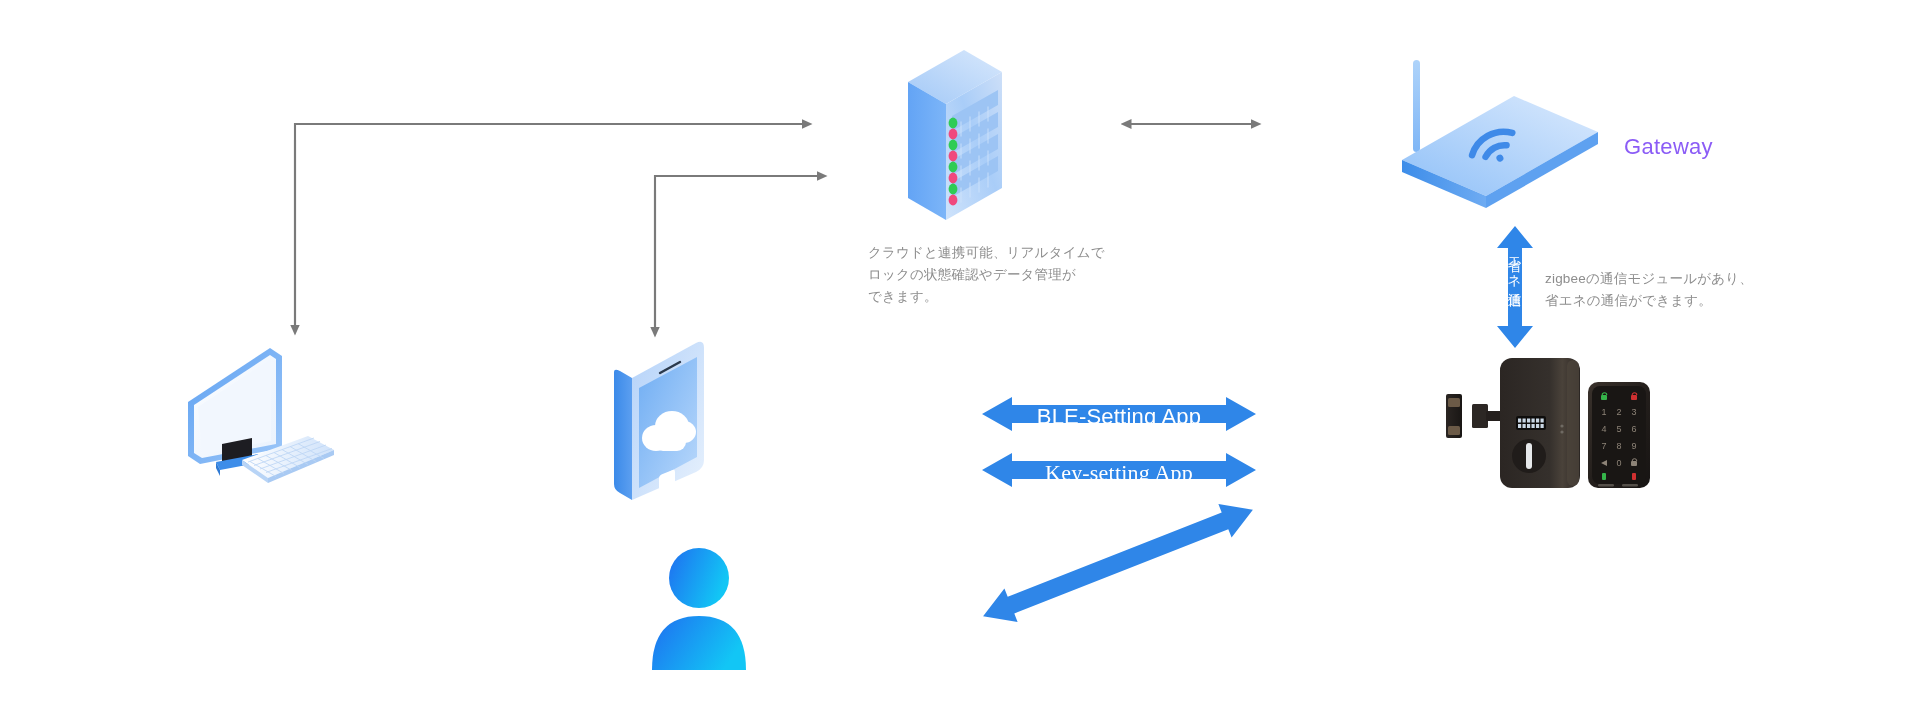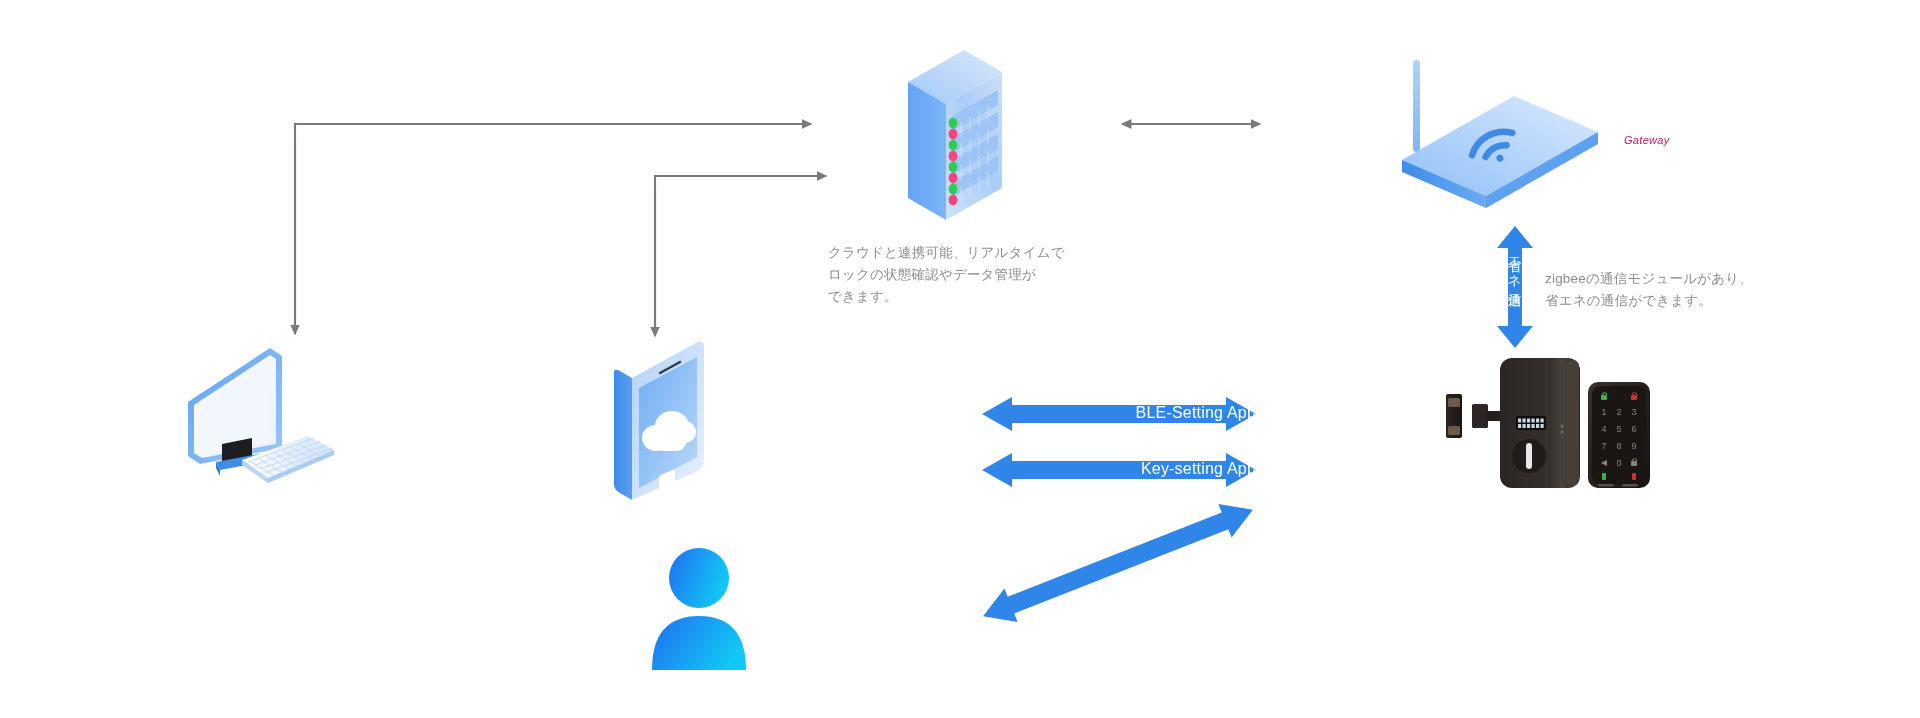--- a/index.html
+++ b/index.html
@@ -24,31 +24,30 @@
 
   
   .note {
     font-size: 13.5px;
     line-height: 1.62;
     color: #8d8d8d;
     letter-spacing: 0.2px;
     white-space: pre-line;
   }
   .label-gateway {
-    font-size: 11px;
-    color: #be185d;
+    font-size: 22px;
+    color: #8b5cf6;
     letter-spacing: 0.3px;
-    font-style: italic;
   }
   .arrow-text {
     color: #ffffff;
-    font-size: 16px;
+    font-size: 22px;
     letter-spacing: 0.2px;
     white-space: nowrap;
-    text-align: right;
+    text-align: center;
   }
   .arrow-text-jp {
     color: #ffffff;
     font-size: 15px;
     letter-spacing: 1.5px;
     white-space: nowrap;
   }
   .vert-text {
     color: #ffffff;
     font-size: 13.5px;
@@ -142,21 +141,21 @@
       <ellipse cx="63" cy="86" rx="4.4" ry="5.4" fill="#f0487e"></ellipse>
       <ellipse cx="63" cy="97" rx="4.4" ry="5.4" fill="#2ecc55"></ellipse>
       <ellipse cx="63" cy="108" rx="4.4" ry="5.4" fill="#f0487e"></ellipse>
       <ellipse cx="63" cy="119" rx="4.4" ry="5.4" fill="#2ecc55"></ellipse>
       <ellipse cx="63" cy="130" rx="4.4" ry="5.4" fill="#f0487e"></ellipse>
       <ellipse cx="63" cy="141" rx="4.4" ry="5.4" fill="#2ecc55"></ellipse>
       <ellipse cx="63" cy="152" rx="4.4" ry="5.4" fill="#f0487e"></ellipse>
     </g>
   </svg>
 
-  <div class="abs note" style="left:828px; top:242px;">クラウドと連携可能、リアルタイムで
+  <div class="abs note" style="left:868px; top:242px;">クラウドと連携可能、リアルタイムで
 ロックの状態確認やデータ管理が
 できます。</div>
 
   <svg class="abs" style="left:1396px; top:58px;" width="210" height="135" viewBox="0 0 210 135">
     <defs>
       <linearGradient id="gwTop" x1="0" y1="1" x2="1" y2="0">
         <stop offset="0%" stop-color="#8fc0f8"></stop>
         <stop offset="100%" stop-color="#dbeafd"></stop>
       </linearGradient>
       <linearGradient id="gwSide" x1="0" y1="0" x2="1" y2="0">
@@ -282,21 +281,21 @@
   </svg>
 
   <svg class="abs" style="left:982px; top:396px;" width="274" height="36" viewBox="0 0 274 36">
     <polygon points="0,18 30,1 30,9 244,9 244,1 274,18 244,35 244,27 30,27 30,35" fill="#2f86e8"></polygon>
   </svg>
   <div class="abs arrow-text" style="left:982px; top:404px; width:274px;">BLE-Setting App</div>
 
   <svg class="abs" style="left:982px; top:452px;" width="274" height="36" viewBox="0 0 274 36">
     <polygon points="0,18 30,1 30,9 244,9 244,1 274,18 244,35 244,27 30,27 30,35" fill="#2f86e8"></polygon>
   </svg>
-  <div class="abs arrow-text" style="left:982px; top:460px; width:274px;">Key-setting App</div>
+  <div class="abs arrow-text" style="left:982px; top:460px; width:274px;font-family:Liberation Serif, serif;">Key-setting App</div>
 
   <svg class="abs" style="left:978px; top:508px;" width="280" height="110" viewBox="0 0 280 110">
     <g transform="rotate(-21.5 140 55)">
       <polygon points="-5,55 25,37 25,46 255,46 255,37 285,55 255,73 255,64 25,64 25,73" fill="#2f86e8"></polygon>
     </g>
   </svg>
   <div class="abs arrow-text-jp" style="left:1060px; top:548px; transform:rotate(-21.5deg); transform-origin:left center;">手動設定対応</div>
 
   <svg class="abs" style="left:1412px; top:342px;" width="286" height="172" viewBox="0 0 286 172">
     <defs>

